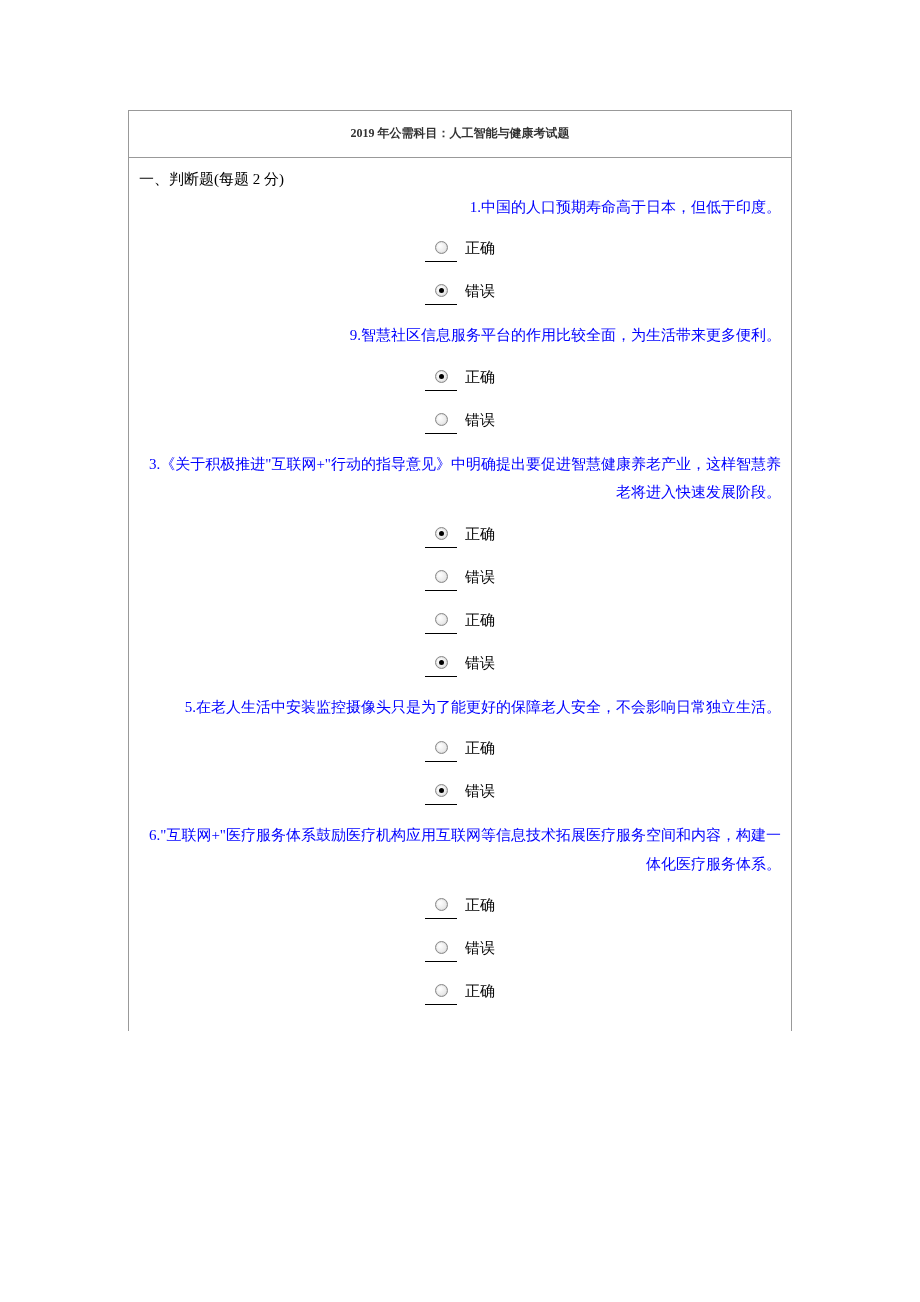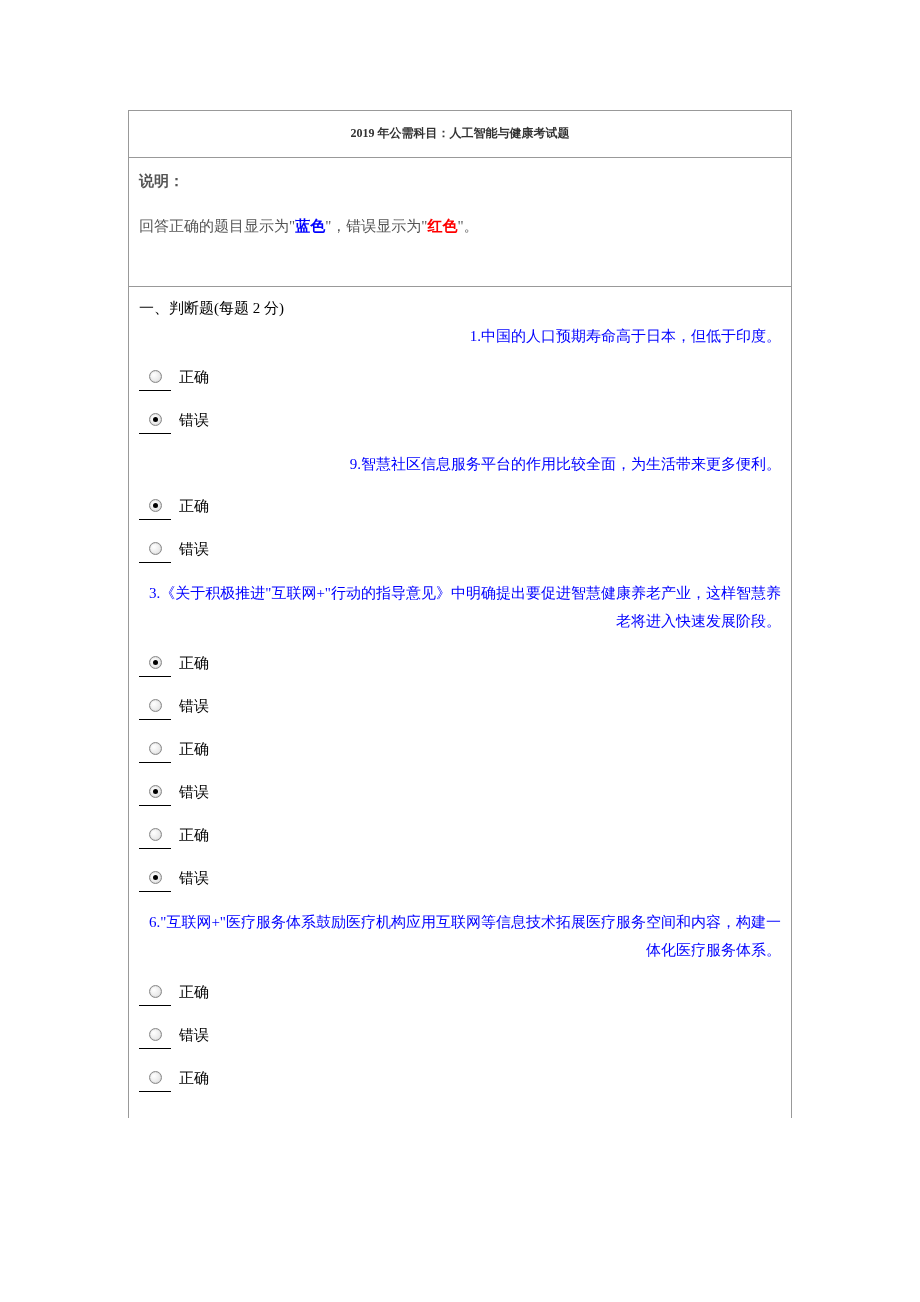--- a/index.html
+++ b/index.html
@@ -59,20 +59,21 @@
       font-weight: normal;
       margin-bottom: 14px;
       line-height: 1.9;
       text-align: right;
     }
     .option-row {
       display: flex;
       align-items: flex-end;
       margin-bottom: 16px;
       gap: 8px;
+      justify-content: center;
     }
     .radio-wrap {
       display: inline-flex;
       flex-direction: column;
       align-items: center;
     }
     .radio-icon {
       width: 13px;
       height: 13px;
       border: 1px solid #888;
@@ -102,26 +103,20 @@
       padding-bottom: 0;
     }
   </style>
 </head>
 <body>
 
 <div class="page-container">
 
   <div class="title-cell">2019 年公需科目：人工智能与健康考试题</div>
 
-  <div class="instruction-cell">
-    <p class="instruction-bold">说明：</p>
-    <p>
-      <span>回答正确的题目显示为"</span><span class="blue-text">蓝色</span><span>"，错误显示为"</span><span class="red-text">红色</span><span>"。</span>
-    </p>
-  </div>
 
   <div class="content-cell">
     <div class="section-header">一、判断题(每题 2 分)</div>
     <div id="questions-root">
         <div class="question">1.中国的人口预期寿命高于日本，但低于印度。</div>
         <div class="option-row">
           <span class="radio-wrap">
             <span class="radio-icon"></span>
             <span class="radio-underline"></span>
           </span>
@@ -171,20 +166,21 @@
           </span>
           <span class="option-label">正确</span>
         </div>
         <div class="option-row">
           <span class="radio-wrap">
             <span class="radio-icon selected"></span>
             <span class="radio-underline"></span>
           </span>
           <span class="option-label">错误</span>
         </div>
+        <div class="question">5.在老人生活中安装监控摄像头只是为了能更好的保障老人安全，不会影响日常独立生活。</div>
         <div class="option-row">
           <span class="radio-wrap">
             <span class="radio-icon"></span>
             <span class="radio-underline"></span>
           </span>
           <span class="option-label">正确</span>
         </div>
         <div class="option-row">
           <span class="radio-wrap">
             <span class="radio-icon selected"></span>

